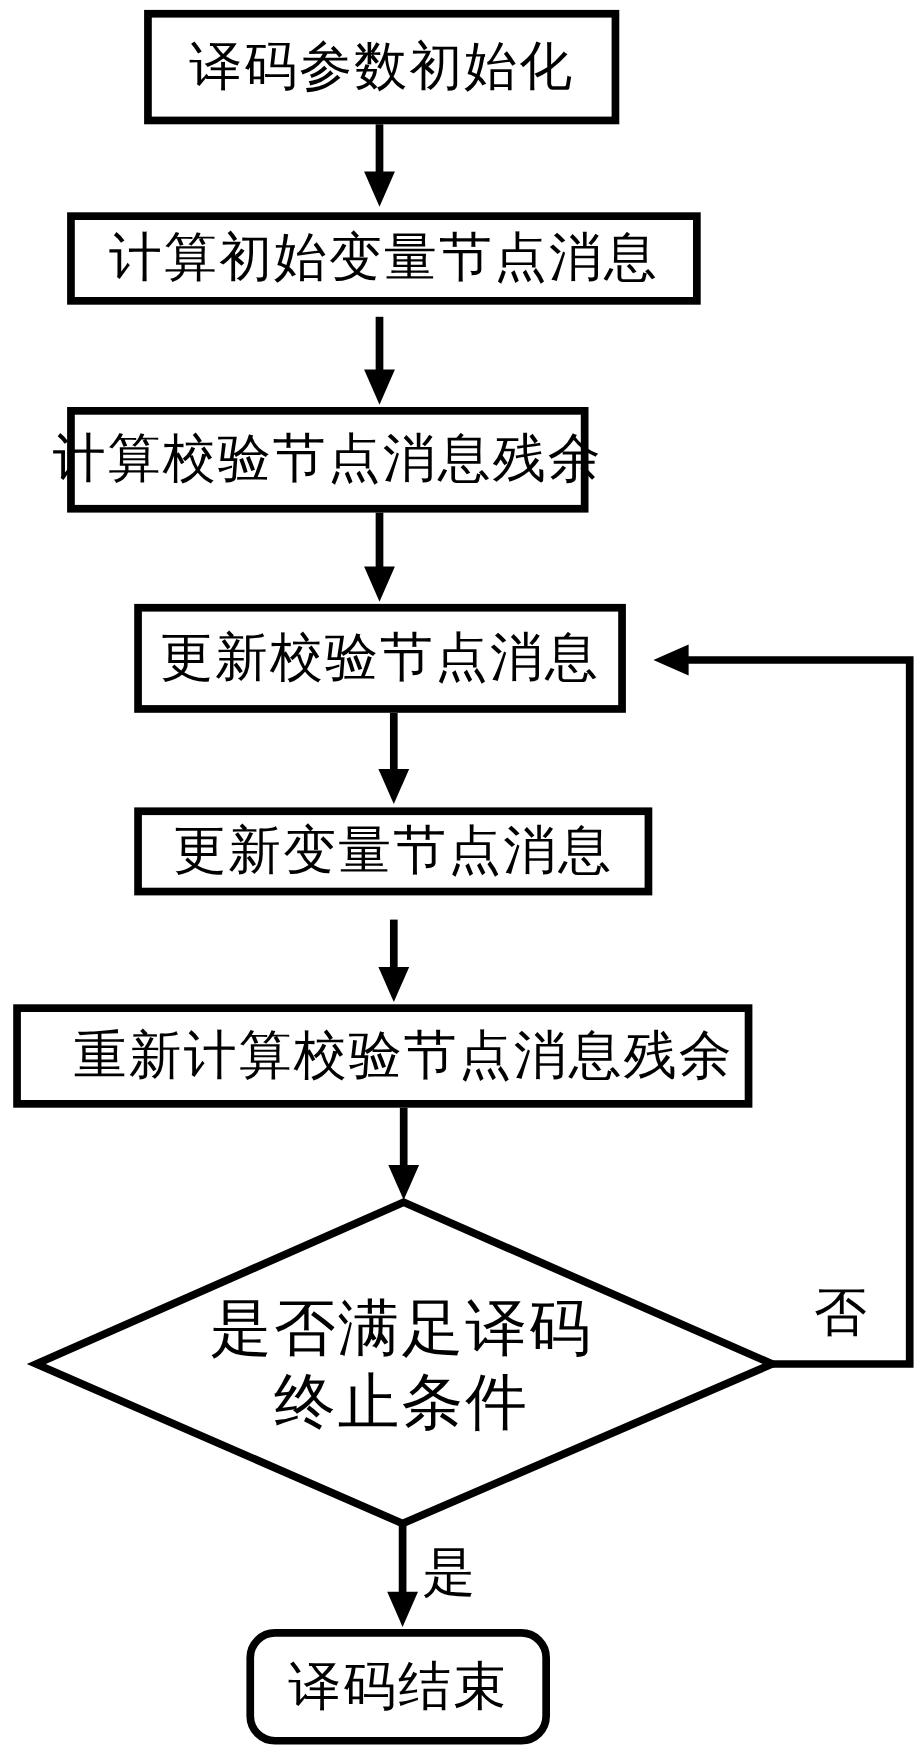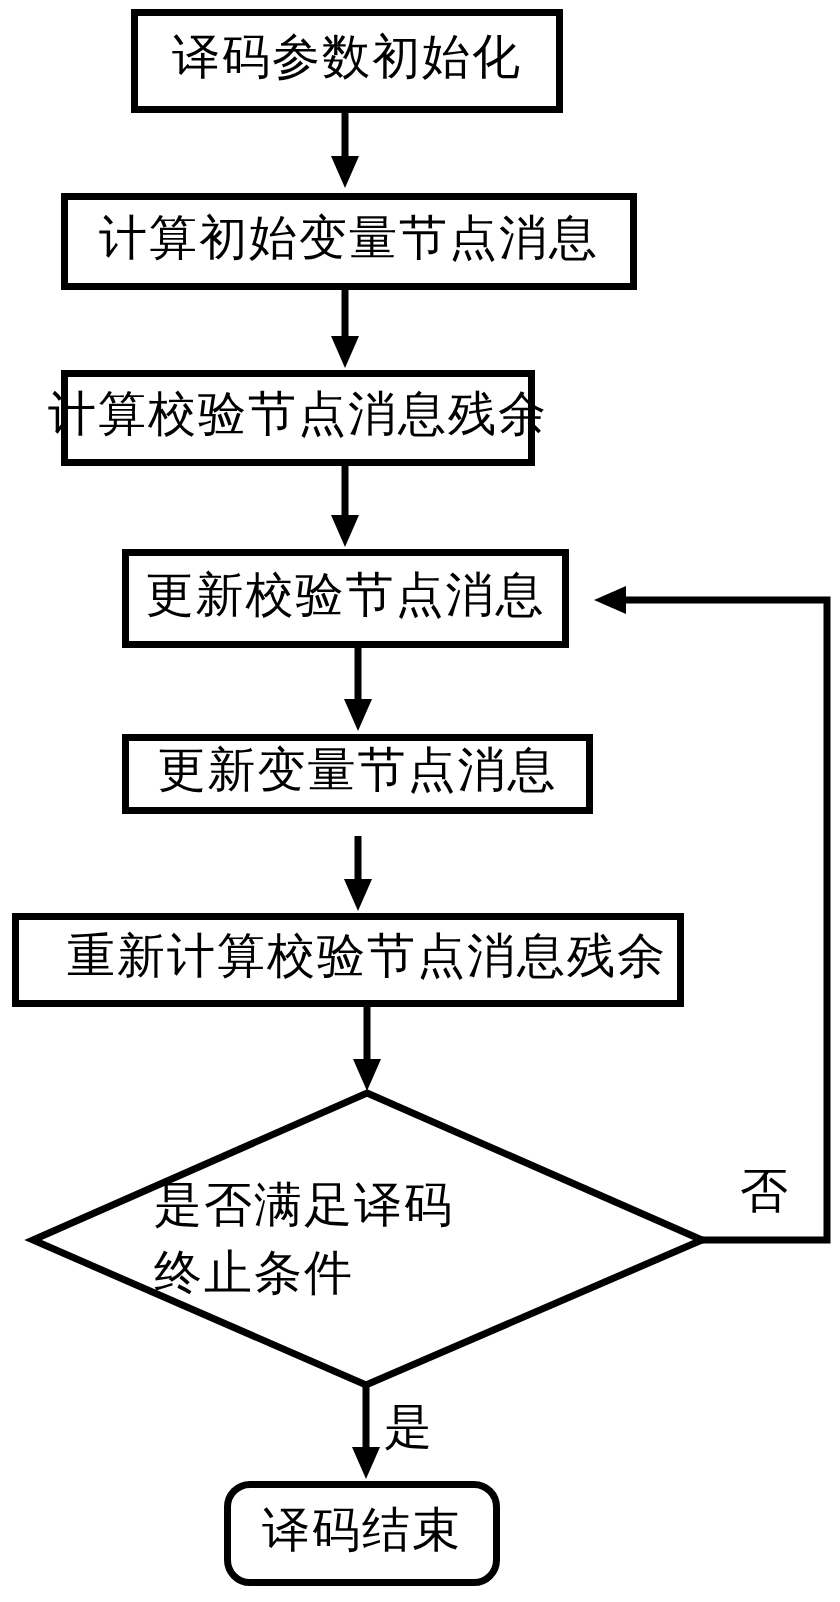--- a/index.html
+++ b/index.html
@@ -5,21 +5,21 @@
   html, body {
     margin: 0;
     padding: 0;
     background: #ffffff;
   }
   .canvas {
     position: relative;
     width: 840px;
     height: 1602px;
     background: #ffffff;
-    font-family: Liberation Mono, monospace;
+    font-family: Liberation Serif, serif;
     color: #000000;
     overflow: hidden;
   }
   svg.wires {
     position: absolute;
     left: 0;
     top: 0;
   }
   .node {
     position: absolute;
@@ -34,24 +34,25 @@
     border: 7px solid #000000;
   }
   .node-label {
     font-size: 48px;
     line-height: 1.15;
     letter-spacing: 2px;
     white-space: nowrap;
   }
   .diamond-label {
     position: absolute;
-    left: 154px;
+    left: 165px;
     top: 1174px;
     width: 400px;
-    font-size: 48px;
+    text-align: center;
+    font-size: 56px;
     line-height: 68px;
     letter-spacing: 2px;
     white-space: pre-line;
   }
   .edge-label {
     position: absolute;
     font-size: 48px;
     line-height: 48px;
   }
   .edge-label-no {
@@ -110,21 +111,21 @@
     <g stroke="#000000" fill="#000000">
       <polyline points="702,1240 827,1240 827,600 624,600" fill="none" stroke-width="7"></polyline>
       <polygon points="594,600 626,586 626,614" stroke="none"></polygon>
     </g>
   </svg>
 
   <div class="node process" style="left:131px; top:9px;  width:432px; height:104px;">
     <span class="node-label">译码参数初始化</span>
   </div>
 
-  <div class="node process" style="left:61px; top:193px; width:576px; height:97px;">
+  <div class="node process" style="left:61px; top:193px; width:576px; height:84px;">
     <span class="node-label">计算初始变量节点消息</span>
   </div>
 
   <div class="node process" style="left:61px; top:370px; width:474px; height:96px;">
     <span class="node-label">计算校验节点消息残余</span>
   </div>
 
   <div class="node process" style="left:122px; top:549px; width:447px; height:99px;">
     <span class="node-label">更新校验节点消息</span>
   </div>

